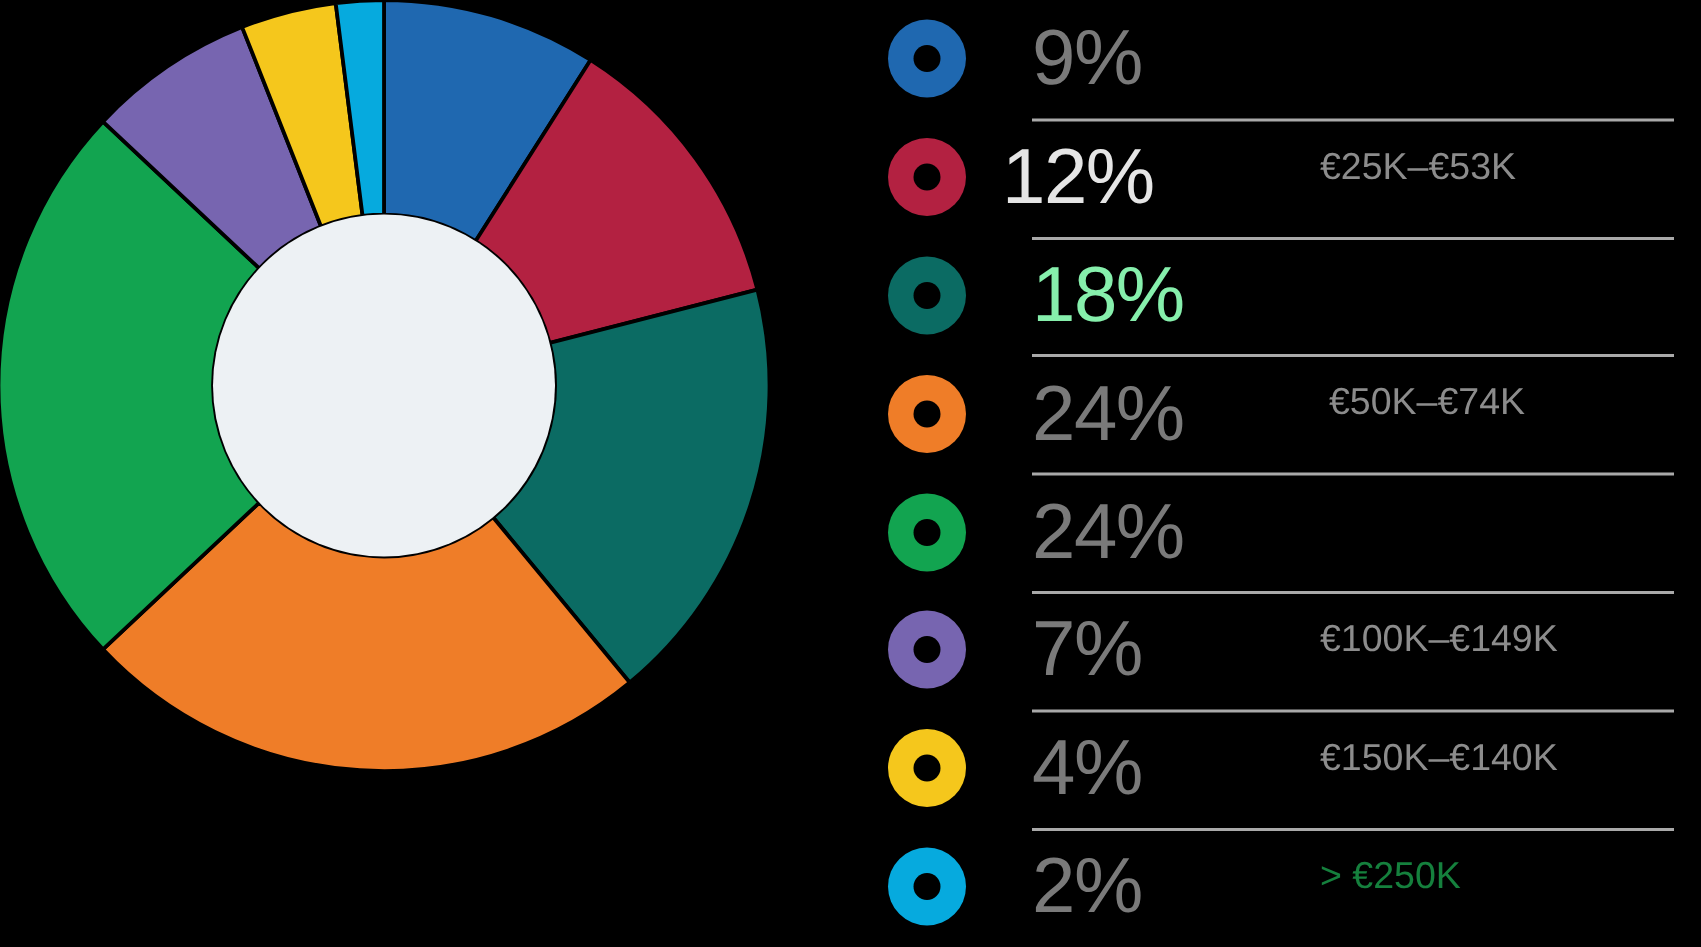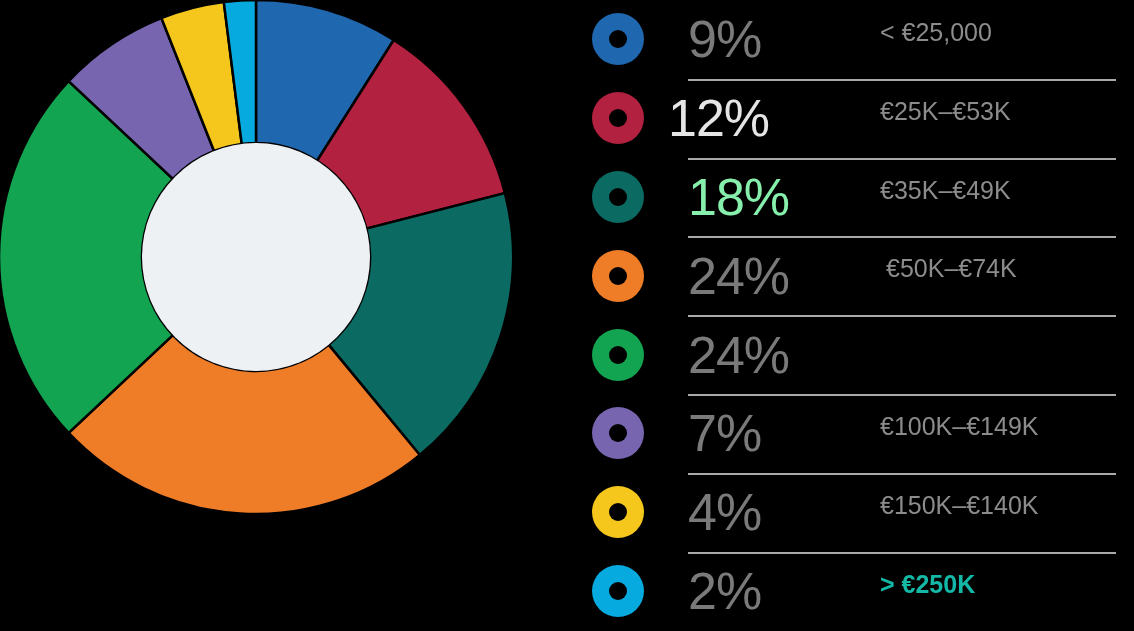--- a/index.html
+++ b/index.html
@@ -47,33 +47,31 @@
           <path d="M 224.7893589739735 2.026521762179243 A 257 257 0 0 1 256.9999999999997 0 L 256.9999999999999 143 A 114 114 0 0 0 242.71201137366918 143.89892405014956 Z" fill="#06aade" stroke="#000000" stroke-width="2.5"></path>
         </g>
       <circle id="donut-hole" cx="257" cy="257" r="114" fill="#edf1f4"></circle>
     </svg>
   </div>
 
   <div id="legend">
       <div class="legend-row">
         <div class="marker" style="background: rgb(31, 104, 176);"></div>
         <div class="pct" style="color: rgb(122, 122, 122);">9%</div>
-        <div class="range" style="color: rgb(140, 140, 140); position: absolute; left: 300px; top: 18px;">&lt; €25,000</div>
       </div>
       <div class="legend-row">
         <div class="divider" style="background: rgb(169, 169, 169);"></div>
         <div class="marker" style="background: rgb(179, 33, 65);"></div>
         <div class="pct" style="color: #e5e5e5; margin-left: 24px;">12%</div>
         <div class="range" style="color: rgb(140, 140, 140); position: absolute; left: 300px; top: 18px;">€25K–€53K</div>
       </div>
       <div class="legend-row">
         <div class="divider" style="background: rgb(169, 169, 169);"></div>
         <div class="marker" style="background: rgb(11, 107, 99);"></div>
         <div class="pct" style="color: #86efac;">18%</div>
-        <div class="range" style="color: rgb(140, 140, 140); position: absolute; left: 300px; top: 18px;">€35K–€49K</div>
       </div>
       <div class="legend-row">
         <div class="divider" style="background: rgb(169, 169, 169);"></div>
         <div class="marker" style="background: rgb(239, 125, 40);"></div>
         <div class="pct" style="color: rgb(122, 122, 122);">24%</div>
         <div class="range" style="color: rgb(140, 140, 140); position: absolute; left: 306px; top: 18px;">€50K–€74K</div>
       </div>
       <div class="legend-row">
         <div class="divider" style="background: rgb(169, 169, 169);"></div>
         <div class="marker" style="background: rgb(18, 164, 80);"></div>
@@ -88,17 +86,17 @@
       <div class="legend-row">
         <div class="divider" style="background: rgb(169, 169, 169);"></div>
         <div class="marker" style="background: rgb(245, 199, 28);"></div>
         <div class="pct" style="color: rgb(122, 122, 122);">4%</div>
         <div class="range" style="color: rgb(140, 140, 140); position: absolute; left: 300px; top: 18px;">€150K–€140K</div>
       </div>
       <div class="legend-row">
         <div class="divider" style="background: rgb(169, 169, 169);"></div>
         <div class="marker" style="background: rgb(6, 170, 222);"></div>
         <div class="pct" style="color: rgb(122, 122, 122);">2%</div>
-        <div class="range" style="color: #14b8a6; position: absolute; left: 300px; top: 18px; font-weight: bold;">&gt; €250K</div>
+        <div class="range" style="color: #15803d; position: absolute; left: 300px; top: 18px;">&gt; €250K</div>
       </div>
     </div>
 
 </div>
 
 </body></html>

